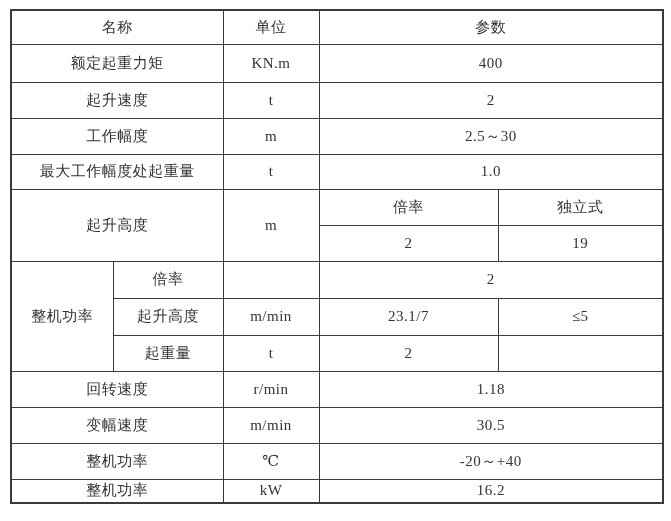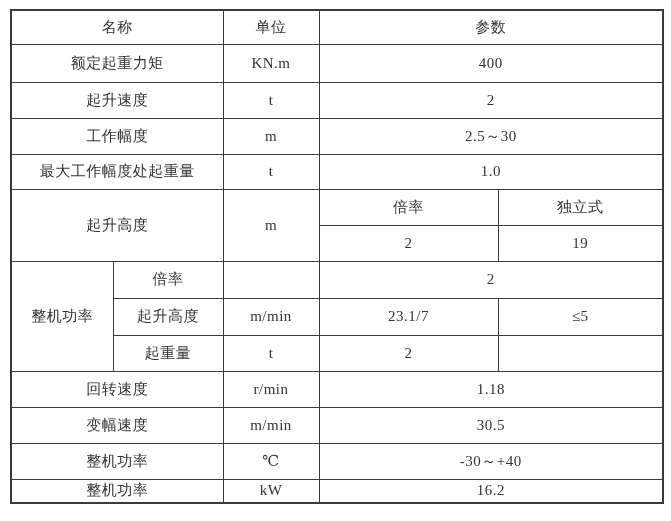--- a/index.html
+++ b/index.html
@@ -122,21 +122,21 @@
 
     <tr style="height:36px">
       <td colspan="2">变幅速度</td>
       <td>m/min</td>
       <td colspan="2">30.5</td>
     </tr>
 
     <tr style="height:36px">
       <td colspan="2">整机功率</td>
       <td>℃</td>
-      <td colspan="2">-30～+40</td>
+      <td colspan="2">-20～+40</td>
     </tr>
 
     <tr style="height:24px">
       <td colspan="2">整机功率</td>
       <td>kW</td>
       <td colspan="2">16.2</td>
     </tr>
   </tbody>
     </table>
 </div>

